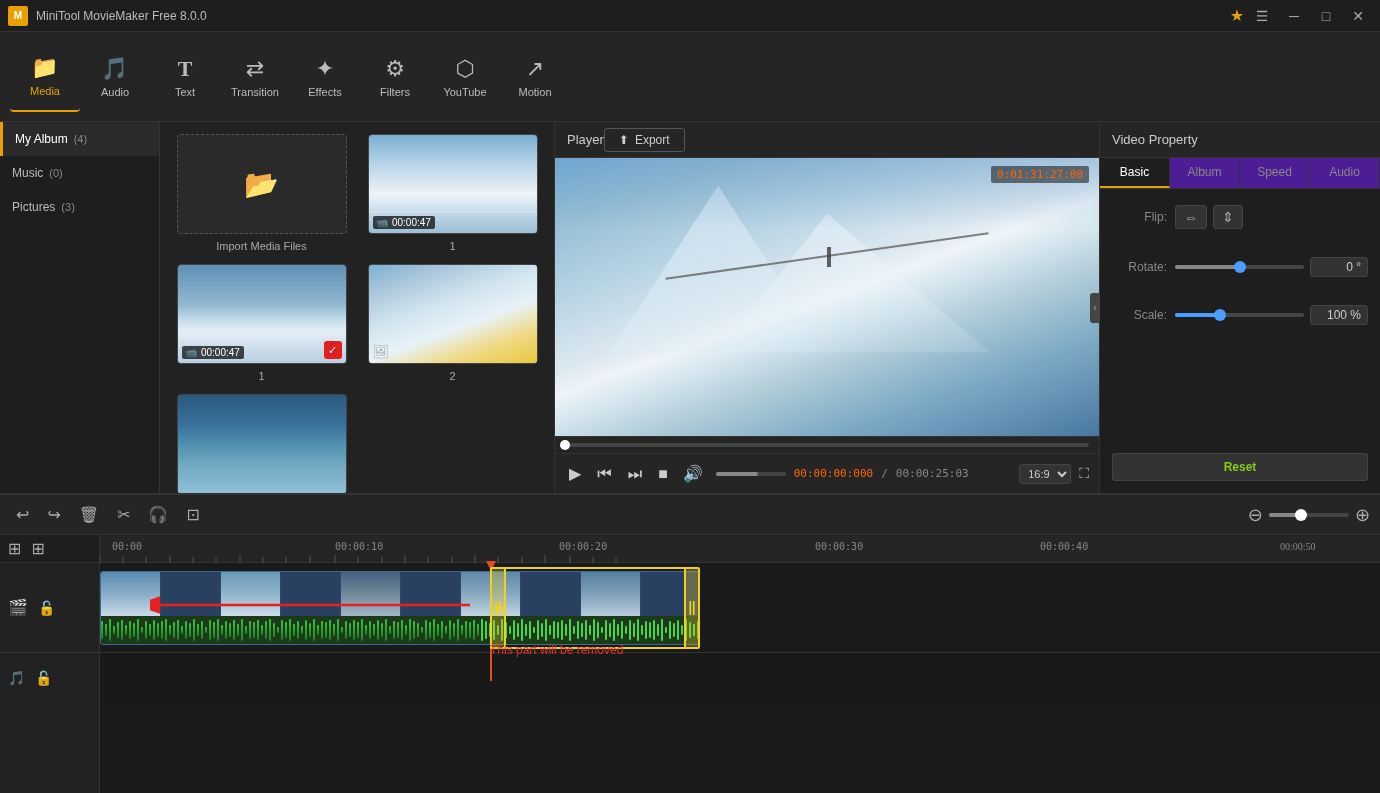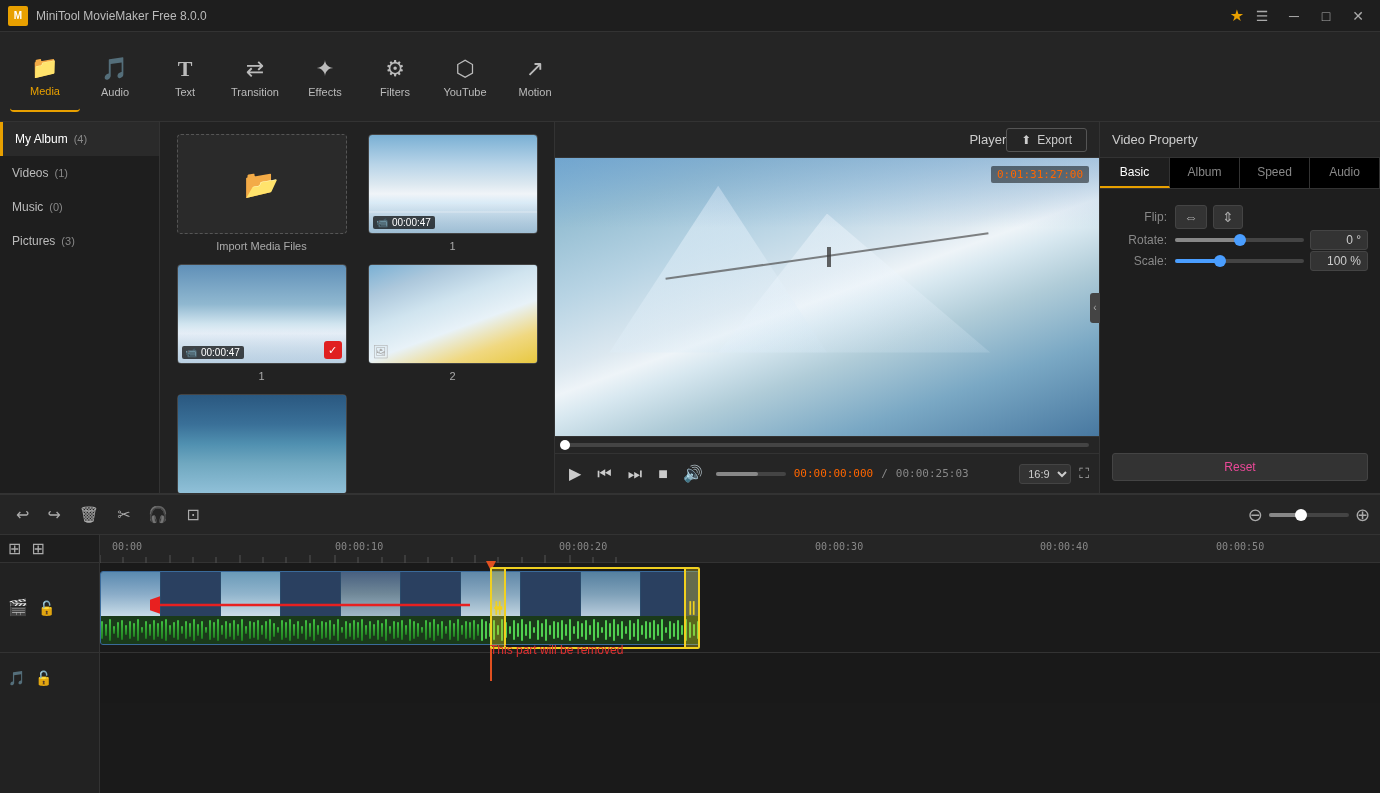--- a/index.html
+++ b/index.html
@@ -44,21 +44,21 @@
     .media-item { display: flex; flex-direction: column; align-items: center; gap: 6px; cursor: pointer; }
     .media-thumb { width: 170px; height: 100px; background: #333; border-radius: 4px; position: relative; overflow: hidden; border: 1px solid #444; }
     .media-thumb.import-btn { background: #2a2a2a; border: 1px dashed #555; display: flex; align-items: center; justify-content: center; font-size: 28px; color: #666; }
     .media-label { font-size: 11px; color: #aaa; }
     .media-badge { position: absolute; bottom: 4px; left: 4px; background: rgba(0,0,0,0.7); color: #fff; font-size: 10px; padding: 1px 4px; border-radius: 2px; display: flex; align-items: center; gap: 3px; }
     .media-check { position: absolute; bottom: 4px; right: 4px; width: 18px; height: 18px; background: #e02020; border-radius: 3px; display: flex; align-items: center; justify-content: center; color: #fff; font-size: 11px; }
     .media-img-icon { position: absolute; bottom: 4px; left: 4px; color: #888; font-size: 12px; }
 
     
     #player-panel { flex: 1; background: #1a1a1a; display: flex; flex-direction: column; border-right: 1px solid #333; }
-    #player-header { height: 36px; background: #252525; display: flex; align-items: center; padding: 0 12px; border-bottom: 1px solid #333; justify-content: flex-end; }
+    #player-header { height: 36px; background: #252525; display: flex; align-items: center; padding: 0 12px; border-bottom: 1px solid #333; justify-content: flex-start; }
     #player-header .player-title { font-size: 13px; color: #ccc; }
     #export-btn { background: transparent; border: 1px solid #555; color: #ccc; padding: 4px 14px; border-radius: 3px; cursor: pointer; font-size: 12px; display: flex; align-items: center; gap: 6px; }
     #video-area { flex: 1; background: #000; position: relative; display: flex; align-items: center; justify-content: center; }
     .video-placeholder { width: 100%; height: 100%; background: linear-gradient(160deg, #6ba3c8 0%, #8db8d0 20%, #c8d8e0 40%, #e8eff3 50%, #d0e0e8 60%, #5080a0 80%, #304060 100%); position: relative; }
     .video-timestamp { position: absolute; top: 8px; right: 10px; background: rgba(0,0,0,0.5); color: #ff6600; font-size: 11px; padding: 2px 6px; border-radius: 2px; font-family: monospace; }
     #player-controls { height: 40px; background: #252525; display: flex; align-items: center; padding: 0 10px; gap: 8px; border-top: 1px solid #333; }
     .progress-bar-container { flex: 1; height: 4px; background: #444; border-radius: 2px; position: relative; cursor: pointer; }
     .progress-bar-fill { height: 100%; background: #666; border-radius: 2px; width: 0%; }
     .progress-handle { width: 10px; height: 10px; background: #fff; border-radius: 50%; position: absolute; left: 0%; top: -3px; transform: translateX(-50%); }
     .ctrl-btn { background: transparent; border: none; color: #ccc; cursor: pointer; font-size: 16px; padding: 2px 4px; display: flex; align-items: center; justify-content: center; }
@@ -67,33 +67,33 @@
     .time-total { color: #888; font-size: 11px; font-family: monospace; }
     .volume-slider { width: 70px; height: 4px; background: #444; border-radius: 2px; position: relative; }
     .volume-fill { height: 100%; background: #888; border-radius: 2px; width: 60%; }
     .aspect-select { background: #333; border: 1px solid #444; color: #ccc; font-size: 11px; padding: 2px 4px; border-radius: 3px; cursor: pointer; }
     .fullscreen-btn { background: transparent; border: none; color: #aaa; cursor: pointer; font-size: 14px; }
 
     
     #right-panel { width: 280px; background: #1e1e1e; display: flex; flex-direction: column; }
     #prop-header { height: 36px; background: #252525; display: flex; align-items: center; padding: 0 12px; border-bottom: 1px solid #333; }
     #prop-header .prop-title { font-size: 13px; color: #ccc; }
-    #prop-tabs { display: flex; border-bottom: 1px solid #333; background: #000000; }
+    #prop-tabs { display: flex; border-bottom: 1px solid #333; background: #4c1d95; }
     .prop-tab { flex: 1; text-align: center; padding: 7px 4px; font-size: 12px; color: #888; cursor: pointer; border-right: 1px solid #333; }
     .prop-tab.active { color: #fff; background: #1e1e1e; border-bottom: 2px solid #e8a000; }
-    #prop-content { flex: 1; padding: 16px 12px; display: flex; flex-direction: column; gap: 1px; }
+    #prop-content { flex: 1; padding: 16px 12px; display: flex; flex-direction: column; gap: 28px; }
     .prop-row { display: flex; align-items: center; gap: 8px; }
     .prop-label { width: 55px; color: #888; font-size: 12px; text-align: right; }
     .prop-value { flex: 1; display: flex; align-items: center; gap: 6px; }
     .flip-btn { background: #333; border: 1px solid #444; color: #aaa; padding: 3px 8px; border-radius: 3px; cursor: pointer; font-size: 14px; }
     .prop-slider { flex: 1; height: 4px; background: #444; border-radius: 2px; position: relative; cursor: pointer; }
     .prop-slider-fill { height: 100%; background: #888; border-radius: 2px; }
     .prop-slider-handle { width: 12px; height: 12px; background: #4a9eff; border-radius: 50%; position: absolute; top: -4px; transform: translateX(-50%); }
     .prop-input { background: #333; border: 1px solid #444; color: #ccc; padding: 2px 6px; border-radius: 3px; width: 58px; text-align: right; font-size: 12px; }
-    #reset-btn { margin: 0 12px 12px; background: #333; border: 1px solid #444; color: #ec4899; padding: 6px; border-radius: 3px; cursor: pointer; font-size: 12px; }
+    #reset-btn { margin: 0 12px 12px; background: #333; border: 1px solid #444; color: #84cc16; padding: 6px; border-radius: 3px; cursor: pointer; font-size: 12px; font-weight: bold; }
 
     
     .collapse-handle { position: absolute; left: -10px; top: 50%; transform: translateY(-50%); width: 10px; height: 30px; background: #444; border-radius: 3px 0 0 3px; cursor: pointer; display: flex; align-items: center; justify-content: center; color: #aaa; font-size: 10px; }
 
     
     #bottom-area { height: 300px; background: #1a1a1a; display: flex; flex-direction: column; border-top: 2px solid #333; }
     #timeline-toolbar { height: 40px; background: #252525; display: flex; align-items: center; padding: 0 10px; gap: 6px; border-bottom: 1px solid #333; }
     .tl-btn { background: transparent; border: none; color: #aaa; cursor: pointer; font-size: 16px; padding: 4px 6px; border-radius: 3px; display: flex; align-items: center; justify-content: center; }
     .tl-spacer { flex: 1; }
     .zoom-controls { display: flex; align-items: center; gap: 6px; }
@@ -213,24 +213,20 @@
 </div>
 
 <div style="display:flex; height:calc(793px - 32px - 90px - 300px);">
 
   <div id="left-panel">
     <div class="left-panel-item active">
       <span>My Album</span>
       <span class="badge">(4)</span>
     </div>
     <div class="left-panel-item">
-      <span>Videos</span>
-      <span class="badge">(1)</span>
-    </div>
-    <div class="left-panel-item">
       <span>Music</span>
       <span class="badge">(0)</span>
     </div>
     <div class="left-panel-item">
       <span>Pictures</span>
       <span class="badge">(3)</span>
     </div>
   </div>
 
   <div id="media-panel">
@@ -439,21 +435,21 @@
     </div>
 
     <div id="timeline-content" style="position:relative;flex:1;overflow:hidden;">
 
       <div id="time-ruler">
         <span class="ruler-label" style="left:12px;">00:00</span>
         <span class="ruler-label" style="left:235px;">00:00:10</span>
         <span class="ruler-label" style="left:459px;">00:00:20</span>
         <span class="ruler-label" style="left:715px;">00:00:30</span>
         <span class="ruler-label" style="left:940px;">00:00:40</span>
-        <span class="ruler-label" style="left:1116px;">00:00:50</span>
+        <span class="ruler-label" style="left:1180px;font-family:Liberation Serif, serif;">00:00:50</span>
 
         <div style="position:absolute;top:20px;left:0;right:0;height:8px;overflow:hidden;">
           <svg width="1400" height="8" style="position:absolute;top:0;left:0;">
             <g stroke="#555" stroke-width="1">
 
               <line x1="0" y1="0" x2="0" y2="8"></line>
               <line x1="23" y1="2" x2="23" y2="8"></line>
               <line x1="46" y1="2" x2="46" y2="8"></line>
               <line x1="70" y1="0" x2="70" y2="8"></line>
               <line x1="93" y1="2" x2="93" y2="8"></line>

